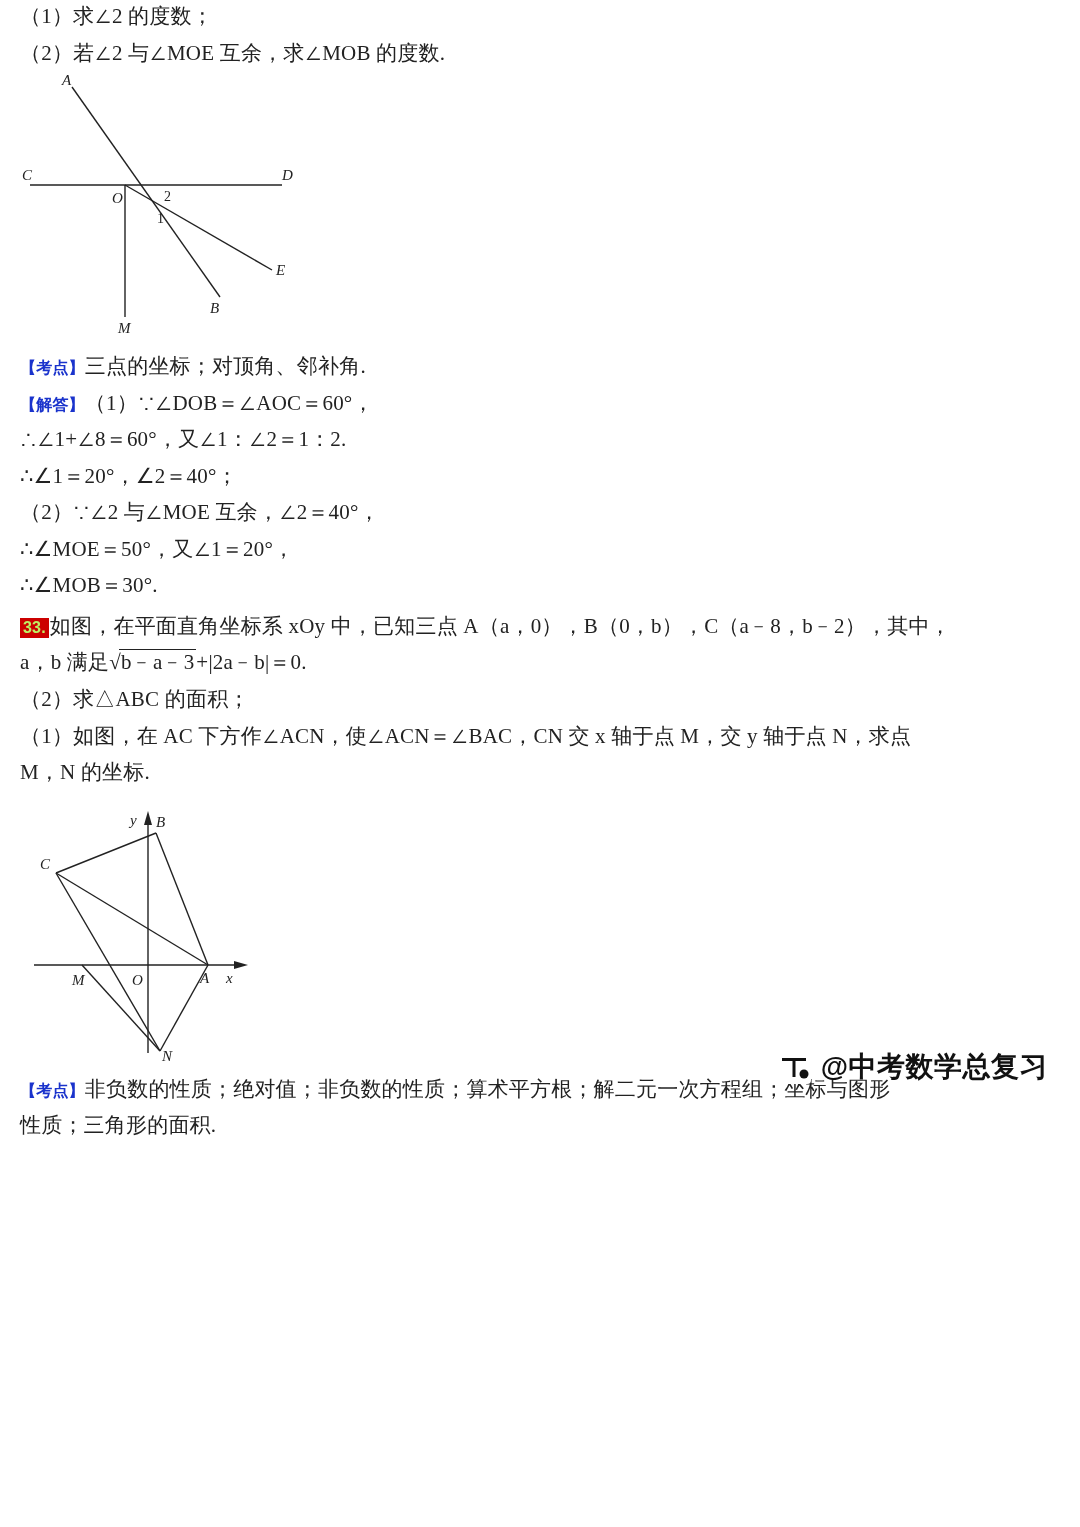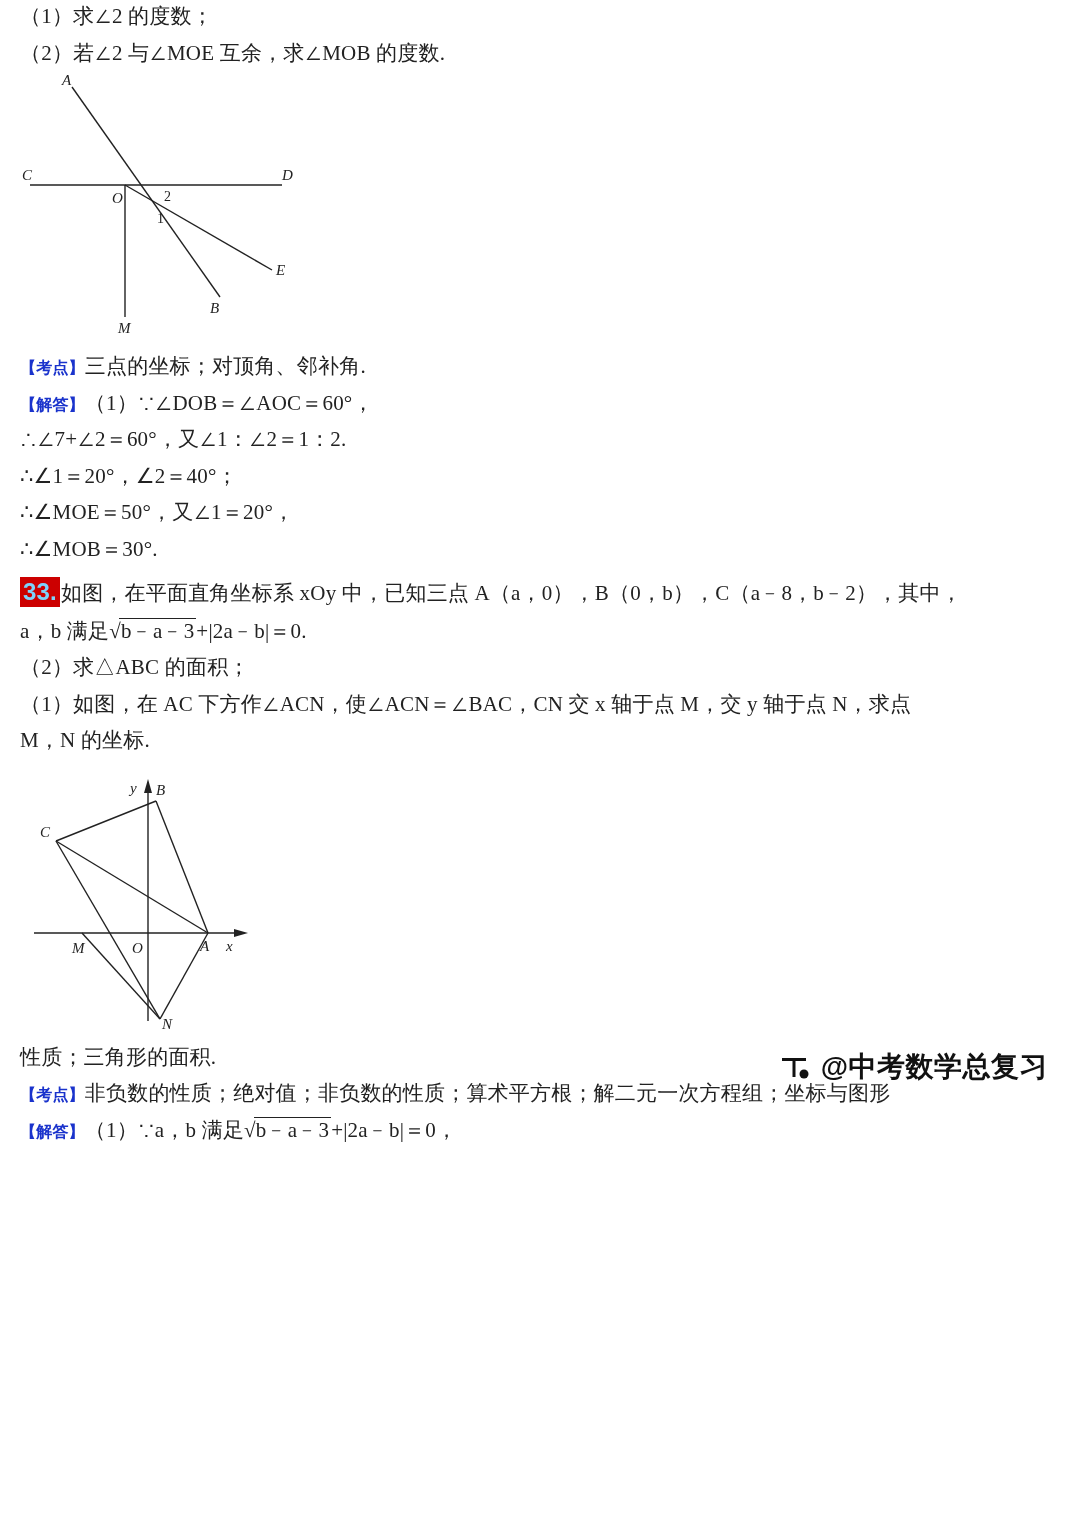--- a/index.html
+++ b/index.html
@@ -30,25 +30,25 @@
     letter-spacing: 0.2px;
   }
   .tag {
     color: #1a33cc;
     font-weight: bold;
     font-family: "Liberation Sans", sans-serif;
     font-size: 16px;
   }
   .qnum {
     background: #cc0000;
-    color: #7dd3fc;
+    color: #bef264;
     font-weight: bold;
     font-family: "Liberation Sans", sans-serif;
     padding: 1px 3px 2px 3px;
-    font-size: 24px;
+    font-size: 16px;
     margin-right: 1px;
   }
   .figure-wrap {
     padding-left: 20px;
     margin: 6px 0 10px 0;
   }
   .sqrt {
     white-space: nowrap;
     margin-top: 22px;
   }
@@ -110,22 +110,23 @@
     </svg>
   </div>
 
   <div class="line">
     <span class="tag">【考点】</span><span>三点的坐标；对顶角、邻补角.</span>
   </div>
 
   <div class="line">
     <span class="tag">【解答】</span><span>（1）∵∠DOB＝∠AOC＝60°，</span>
   </div>
-  <div class="line">∴∠7+∠2＝60°，又∠1：∠2＝1：2.</div>
+  <div class="line">∴∠1+∠8＝60°，又∠1：∠2＝1：2.</div>
   <div class="line">∴∠1＝20°，∠2＝40°；</div>
+  <div class="line">（2）∵∠2 与∠MOE 互余，∠2＝40°，</div>
   <div class="line">∴∠MOE＝50°，又∠1＝20°，</div>
   <div class="line">∴∠MOB＝30°.</div>
 
   <div class="line" style="margin-top:8px;">
     <span class="qnum">33.</span><span>如图，在平面直角坐标系 xOy 中，已知三点 A（a，0），B（0，b），C（a﹣8，b﹣2），其中，</span>
   </div>
 
   <div class="line">
     <span>a，b 满足</span><span class="sqrt">√<span class="rad">b﹣a﹣3</span></span><span>+|2a﹣b|＝0.</span>
   </div>
@@ -154,28 +155,25 @@
       <text x="136" y="24" font-family="Liberation Serif, serif" font-style="italic" font-size="15" fill="#222">B</text>
       <text x="20" y="66" font-family="Liberation Serif, serif" font-style="italic" font-size="15" fill="#222">C</text>
       <text x="52" y="182" font-family="Liberation Serif, serif" font-style="italic" font-size="15" fill="#222">M</text>
       <text x="112" y="182" font-family="Liberation Serif, serif" font-style="italic" font-size="15" fill="#222">O</text>
       <text x="180" y="180" font-family="Liberation Serif, serif" font-style="italic" font-size="15" fill="#222">A</text>
       <text x="206" y="180" font-family="Liberation Serif, serif" font-style="italic" font-size="15" fill="#222">x</text>
       <text x="142" y="258" font-family="Liberation Serif, serif" font-style="italic" font-size="15" fill="#222">N</text>
     </svg>
   </div>
 
-  <div class="line">性质；三角形的面积.</div>
   <div class="line">
     <span class="tag">【考点】</span><span>非负数的性质；绝对值；非负数的性质；算术平方根；解二元一次方程组；坐标与图形</span>
   </div>
+  <div class="line">性质；三角形的面积.</div>
 
-  <div class="line">
-    <span class="tag">【解答】</span><span>（1）∵a，b 满足</span><span class="sqrt">√<span class="rad">b﹣a﹣3</span></span><span>+|2a﹣b|＝0，</span>
-  </div>
 
   <div class="footer">
     <div class="footer-logo">
       <svg width="34" height="34" viewBox="0 0 34 34">
         <rect x="0" y="0" width="34" height="34" rx="4" fill="#ffffff"></rect>
         <path d="M5 8 L29 8 L29 11 L18.5 11 L18.5 27 L15.5 27 L15.5 11 L5 11 Z" fill="#111111"></path>
         <circle cx="27" cy="24" r="4.5" fill="#111111"></circle>
       </svg>
     </div>
     <div class="footer-text">@中考数学总复习</div>

